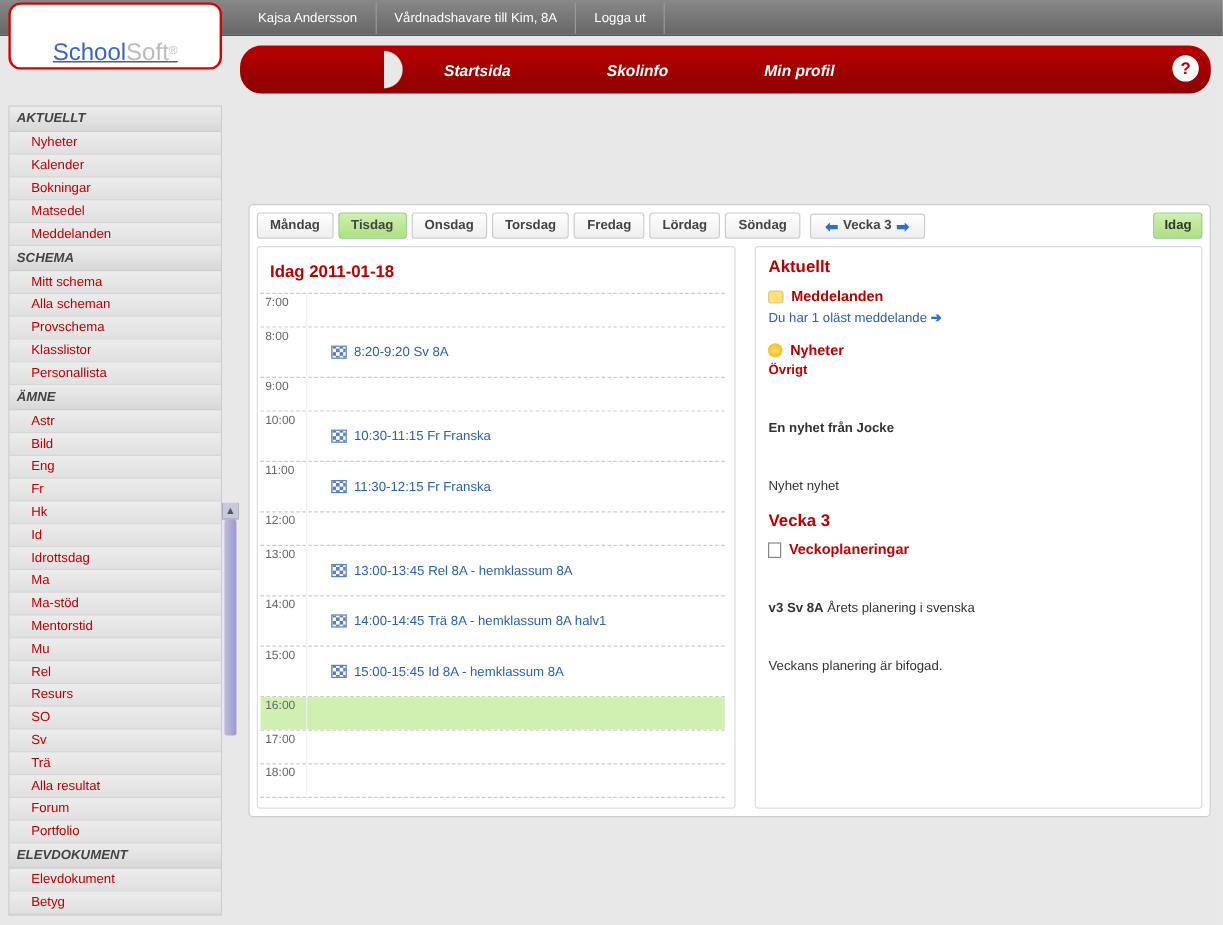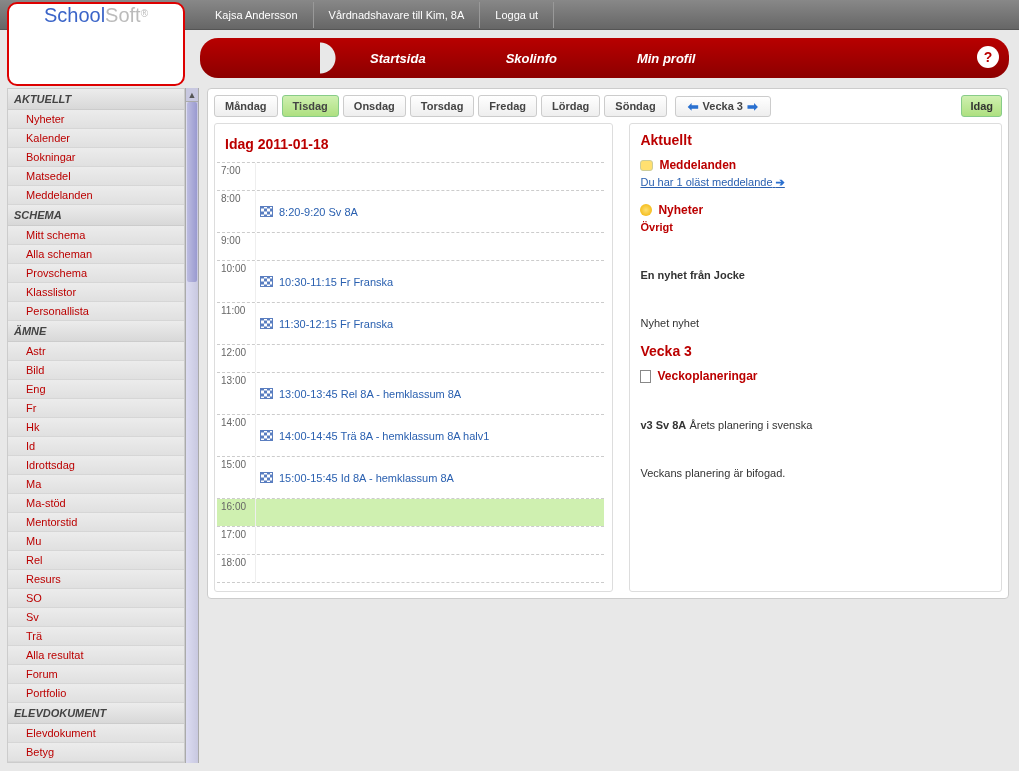--- a/index.html
+++ b/index.html
@@ -5,34 +5,34 @@
 * { box-sizing: border-box; margin: 0; padding: 0; }
 body { font-family: Verdana, Arial, sans-serif; font-size: 11px; background: #e8e8e8; color: #333; }
 .page { width: 1019px; height: 771px; background: #e8e8e8; position: relative; }
 
 
 .topbar { height: 30px; background: linear-gradient(#888, #666); display: flex; align-items: center; padding-left: 200px; color: #fff; font-size: 11px; border-bottom: 1px solid #555; }
 .topbar .tb-item { padding: 0 15px; border-right: 1px solid #999; height: 26px; display: flex; align-items: center; cursor: pointer; }
 .topbar .tb-item:last-child { }
 
 
-.logo-box { position: absolute; top: 2px; left: 7px; width: 178px; height: 84px; background: #fff; border: 2px solid #d00; border-radius: 10px; display: flex; align-items: flex-start; justify-content: center; z-index: 10; }
+.logo-box { position: absolute; top: 2px; left: 7px; width: 178px; height: 56px; background: #fff; border: 2px solid #d00; border-radius: 10px; display: flex; align-items: flex-end; justify-content: center; z-index: 10; text-decoration: underline; }
 .logo-box .sch { color: #3a64c8; font-size: 20px; font-weight: normal; }
 .logo-box .soft { color: #bbb; font-size: 20px; }
 .logo-box .reg { color: #bbb; font-size: 10px; vertical-align: super; }
 
 
 .rednav { margin-left: 200px; margin-right: 10px; margin-top: 8px; height: 40px; background: linear-gradient(#b80000, #8c0000); border-radius: 18px; display: flex; align-items: center; position: relative; }
 .rednav .nav-item { color: #fff; font-weight: bold; font-style: italic; font-size: 13px; padding: 0 40px; cursor: pointer; text-align: center; }
 .rednav .nav-items { display: flex; margin-left: 130px; }
 .rednav .help { position: absolute; right: 10px; top: 8px; width: 22px; height: 22px; border-radius: 50%; background: #fff; color: #b00; font-weight: bold; display: flex; align-items: center; justify-content: center; font-size: 14px; cursor: pointer; }
 .rednav .notch { position: absolute; left: 120px; top: 0; width: 25px; height: 40px; background: radial-gradient(circle at 0 20px, #e8e8e8 15px, transparent 16px); }
 
 
-.body-row { display: flex; margin-top: 10px; }
+.body-row { display: flex; margin-top: 10px; align-items: center; }
 .sidebar { width: 178px; margin-left: 7px; background: #e0e0e0; border: 1px solid #ccc; }
 .sidebar .sec-head { font-weight: bold; font-style: italic; color: #444; padding: 4px 6px; background: linear-gradient(#ececec,#d8d8d8); border-bottom: 1px solid #ccc; font-size: 11px; }
 .sidebar .item { display: block; padding: 3px 6px 3px 18px; color: #b00; border-bottom: 1px solid #d6d6d6; background: linear-gradient(#ececec,#e0e0e0); font-size: 11px; cursor: pointer; }
 .vscroll { width: 14px; background: linear-gradient(to right, #dcdcf2, #c8c8e0); border-left: 1px solid #aaa; border-right: 1px solid #aaa; position: relative; }
 .vscroll .arr { height: 14px; background: #c8c8e0; border-bottom: 1px solid #aaa; display:flex; align-items:center; justify-content:center; font-size:9px; color:#555;}
 .vscroll .thumb { position:absolute; top:14px; left:1px; right:1px; height:180px; background: linear-gradient(to right,#bcbce0,#9a9ad0); border-radius:2px; }
 
 .main { flex: 1; margin: 0 10px 0 8px; }
 .panel { background: #fff; border: 1px solid #ccc; border-radius: 4px; padding: 6px; }
 
@@ -43,33 +43,33 @@
 .weeknav { display: flex; align-items: center; border: 1px solid #ccc; background: linear-gradient(#fff,#eee); padding: 2px 8px; border-radius: 3px; margin-left: 4px; font-weight: bold; color:#444;}
 .weeknav .arrbtn { color: #2a70d0; padding: 0 4px; cursor: pointer; font-size: 13px; }
 .idag-btn { margin-left: auto; background: linear-gradient(#cff0b0,#aee080); border:1px solid #8c8; padding:4px 8px; font-weight:bold; border-radius:3px; cursor:pointer; color:#333;}
 
 .content-row { display: flex; gap: 16px; }
 .sched-col { flex: 1.05; border: 1px solid #ddd; border-radius: 3px; padding: 8px 8px 8px 2px; }
 .sched-title { color: #b00; font-weight: bold; font-size: 14px; padding: 4px 8px 10px 8px; }
 .time-grid { border-top: 1px dashed #ccc; }
 .time-row { display: flex; border-bottom: 1px dashed #ccc; min-height: 28px; }
 .time-row .tlabel { width: 38px; font-size: 10px; color: #666; padding: 2px 4px; }
-.time-row .tcontent { flex: 1; border-left: 1px solid #eee; padding: 2px 4px; display: flex; align-items: center; }
+.time-row .tcontent { flex: 1; border-left: 1px solid #eee; padding: 2px 20px; display: flex; align-items: center; }
 .time-row.current .tcontent, .time-row.current .tlabel { background: #cff0b0; }
 .slot { display: flex; align-items: center; gap: 6px; color: #2a60b0; font-size: 11px; cursor: pointer; }
 .slot .sicon { width: 13px; height: 11px; background: repeating-conic-gradient(#5a7ec0 0 25%, #fff 0 50%) 0/6px 6px; border: 1px solid #5a7ec0; }
 
 .side-col { flex: 0.95; border: 1px solid #ddd; border-radius: 3px; padding: 8px 10px; }
 .side-col h2 { color: #b00; font-size: 14px; margin-bottom: 10px; }
 .sec { margin-bottom: 14px; }
 .sec-title { color: #b00; font-weight: bold; font-size: 12px; display: flex; align-items: center; gap: 6px; margin-bottom: 4px; }
 .bulb { width: 12px; height: 12px; border-radius: 50%; background: radial-gradient(#ffe070,#f0b000); display:inline-block;}
 .chat { width: 13px; height: 11px; background: #ffe070; border: 1px solid #cc9; border-radius: 3px; display: inline-block; position:relative;}
 .doc { width: 11px; height: 13px; background: #fff; border: 1px solid #888; display:inline-block; position:relative;}
-.link { color: #2a60b0; cursor: pointer; text-decoration: underline; }
+.link { color: #2a60b0; cursor: pointer; }
 .arrow-r { color:#2a70d0; font-weight:bold; }
 .sub { color: #b00; font-size: 11px; margin: 4px 0 2px 0; font-weight:bold;}
 .txt { font-size: 11px; color: #333; margin-top: 36px; }
 .txt b { font-weight: bold; }
 </style>
 </head>
 <body>
 <div class="page">
 
 <div class="logo-box">

